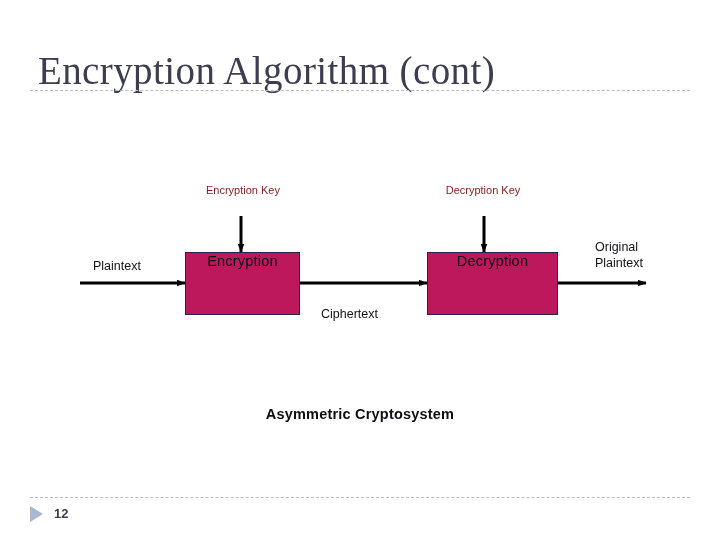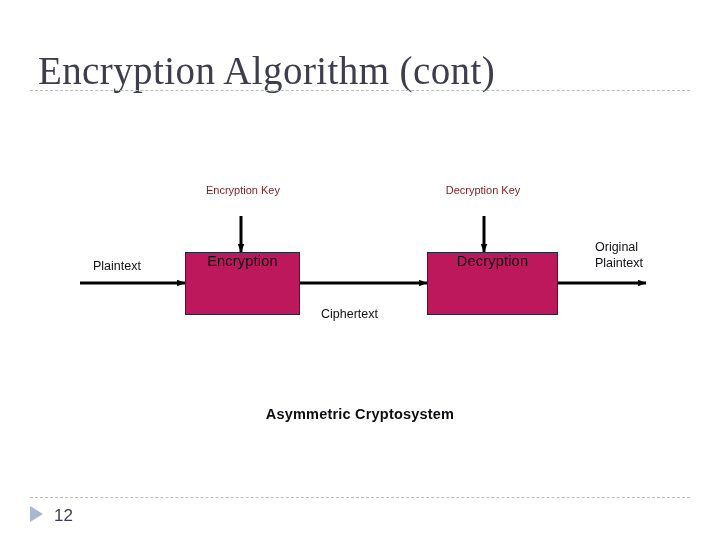--- a/index.html
+++ b/index.html
@@ -126,22 +126,23 @@
     width: 0;
     height: 0;
     border-top: 8px solid transparent;
     border-bottom: 8px solid transparent;
     border-left: 13px solid #a8b8d0;
   }
   .slide-number {
     position: absolute;
     left: 54px;
     top: 506px;
-    font-size: 17px;
+    font-size: 13px;
     color: #3d3d4f;
+    font-weight: bold;
   }
 
   svg { display: block; }
 </style>
 </head>
 <body>
 
 <div class="slide-title">Encryption Algorithm (cont)</div>
 <div class="title-rule"></div>
 

